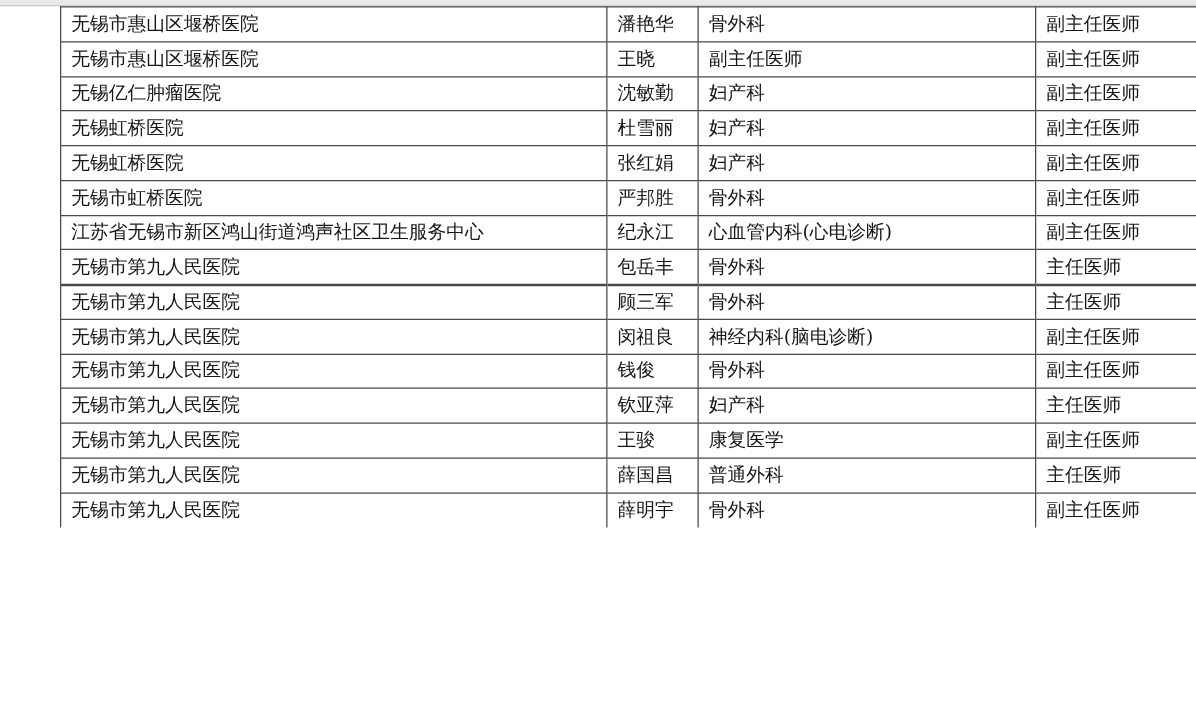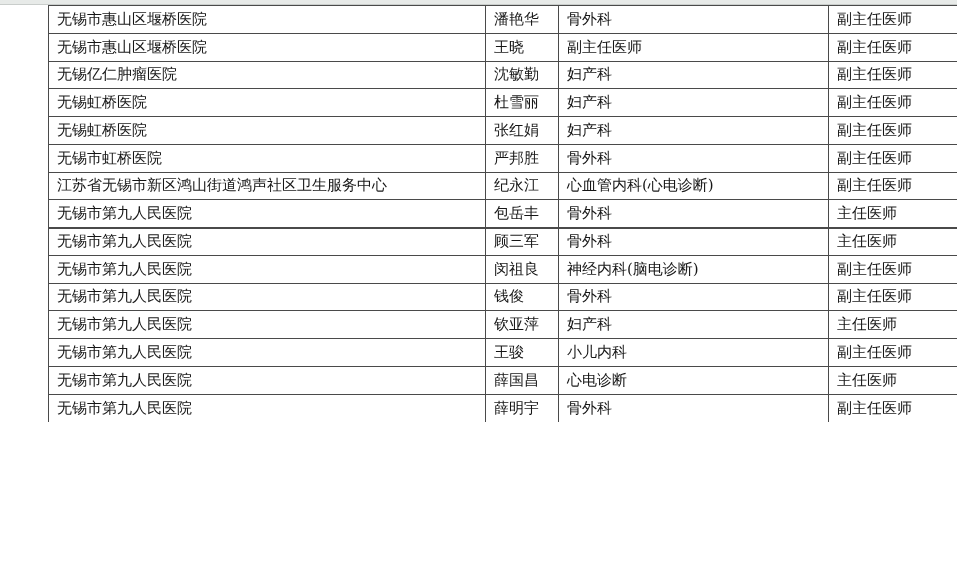--- a/index.html
+++ b/index.html
@@ -125,27 +125,27 @@
   </tr>
         <tr>
     <td>无锡市第九人民医院</td>
     <td>钦亚萍</td>
     <td>妇产科</td>
     <td>主任医师</td>
   </tr>
         <tr>
     <td>无锡市第九人民医院</td>
     <td>王骏</td>
-    <td>小儿内科</td>
+    <td>康复医学</td>
     <td>副主任医师</td>
   </tr>
         <tr>
     <td>无锡市第九人民医院</td>
     <td>薛国昌</td>
-    <td>心电诊断</td>
+    <td>普通外科</td>
     <td>主任医师</td>
   </tr>
         <tr>
     <td>无锡市第九人民医院</td>
     <td>薛明宇</td>
     <td>骨外科</td>
     <td>副主任医师</td>
   </tr>
       </tbody>
   </table>

